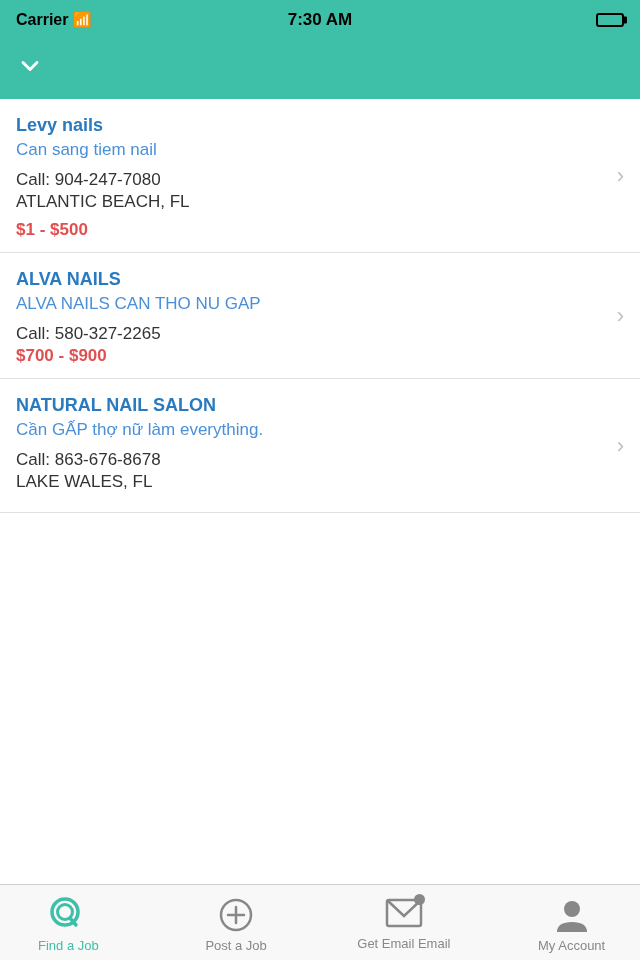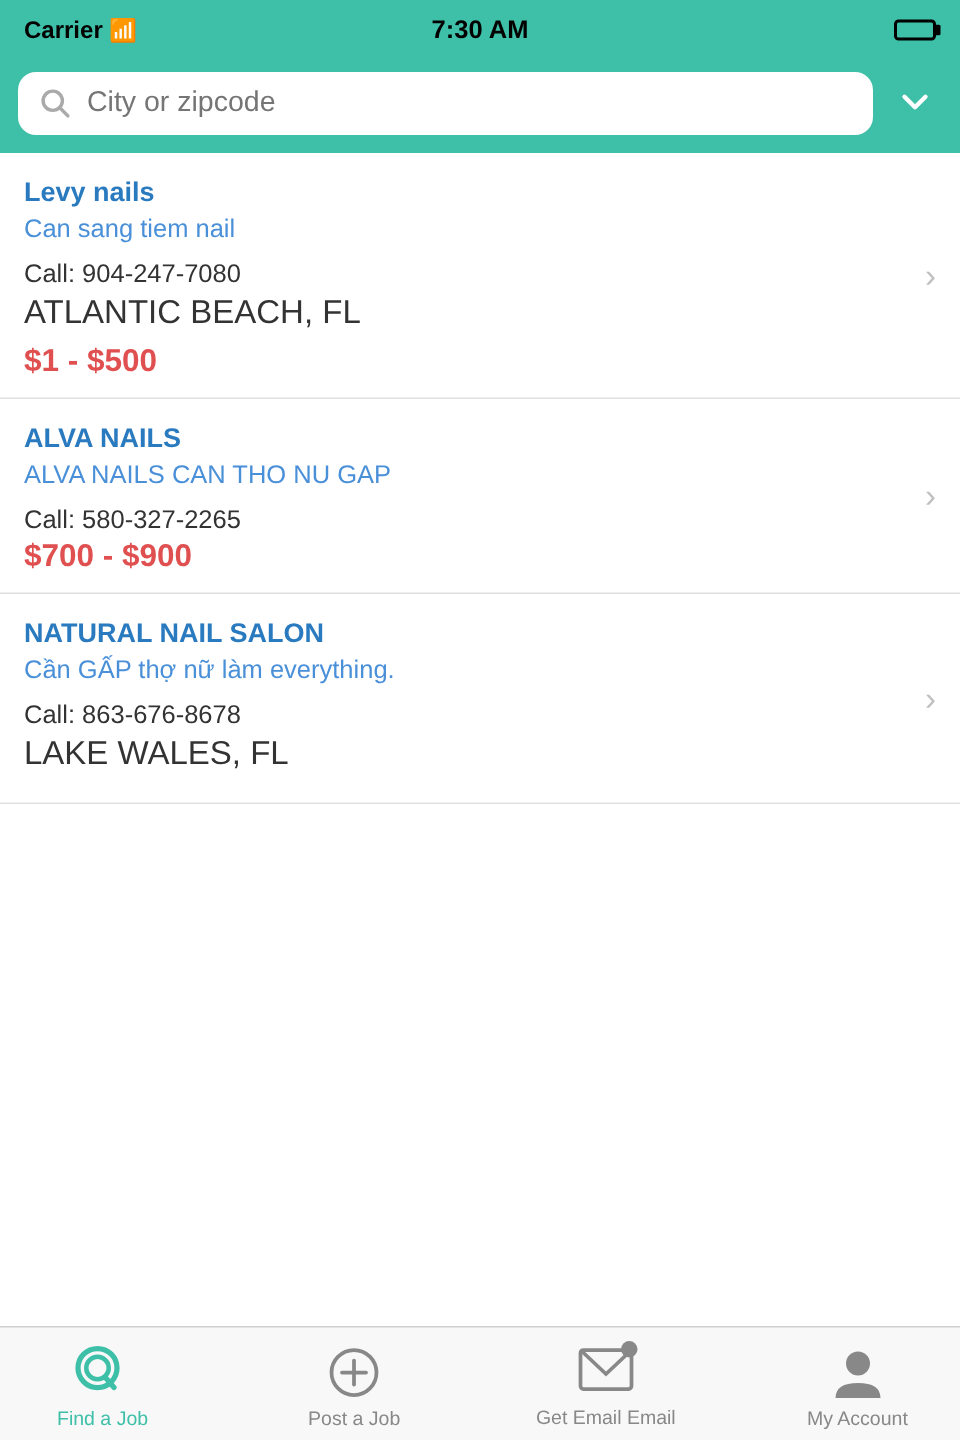--- a/index.html
+++ b/index.html
@@ -119,26 +119,26 @@
       font-size: 17px;
       color: #4a90d9;
       margin-bottom: 10px;
     }
     .listing-call {
       font-size: 17px;
       color: #333;
       margin-bottom: 2px;
     }
     .listing-location {
-      font-size: 22px;
+      font-size: 17px;
       color: #333;
       margin-bottom: 8px;
     }
     .listing-price {
-      font-size: 21px;
+      font-size: 17px;
       color: #e05050;
       font-weight: 600;
     }
     .chevron-right {
       position: absolute;
       right: 16px;
       top: 50%;
       transform: translateY(-50%);
       color: #c0c0c0;
       font-size: 22px;
@@ -185,27 +185,20 @@
   </span>
   <span class="status-bar-center">7:30 AM</span>
   <span class="status-bar-right">
     <span class="battery">
       <span class="battery-fill"></span>
     </span>
   </span>
 </div>
 
 <div class="search-bar">
-  <div class="search-input-wrapper">
-    <svg class="search-icon-svg" width="22" height="22" viewBox="0 0 24 24" fill="none" stroke="#aaa" stroke-width="2.5" stroke-linecap="round">
-      <circle cx="10" cy="10" r="7"></circle>
-      <line x1="15.5" y1="15.5" x2="21" y2="21"></line>
-    </svg>
-    <input class="search-input" type="text" placeholder="City or zipcode" style="">
-  </div>
   <button class="chevron-down-btn">
     
     <svg width="28" height="28" viewBox="0 0 24 24" fill="none" stroke="#fff" stroke-width="2.5" stroke-linecap="round" stroke-linejoin="round">
       <polyline points="6 9 12 15 18 9"></polyline>
     </svg>
   </button>
 </div>
 
 <div class="listings">
 

